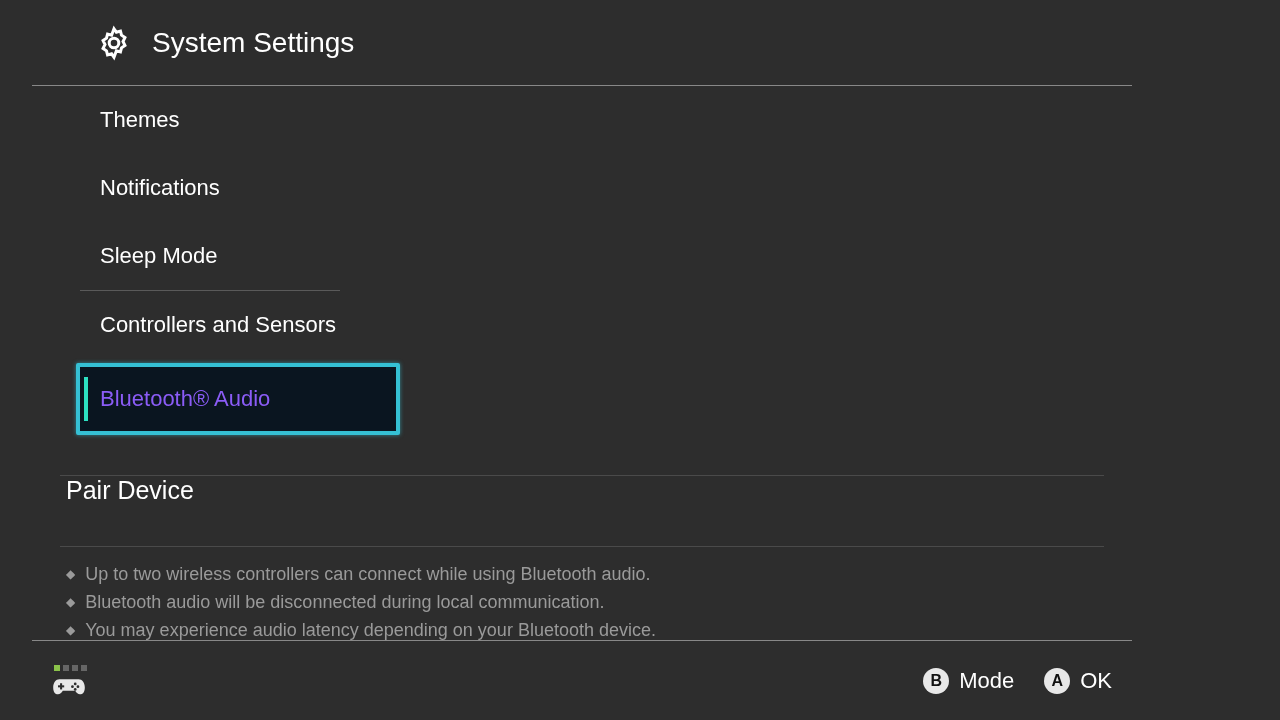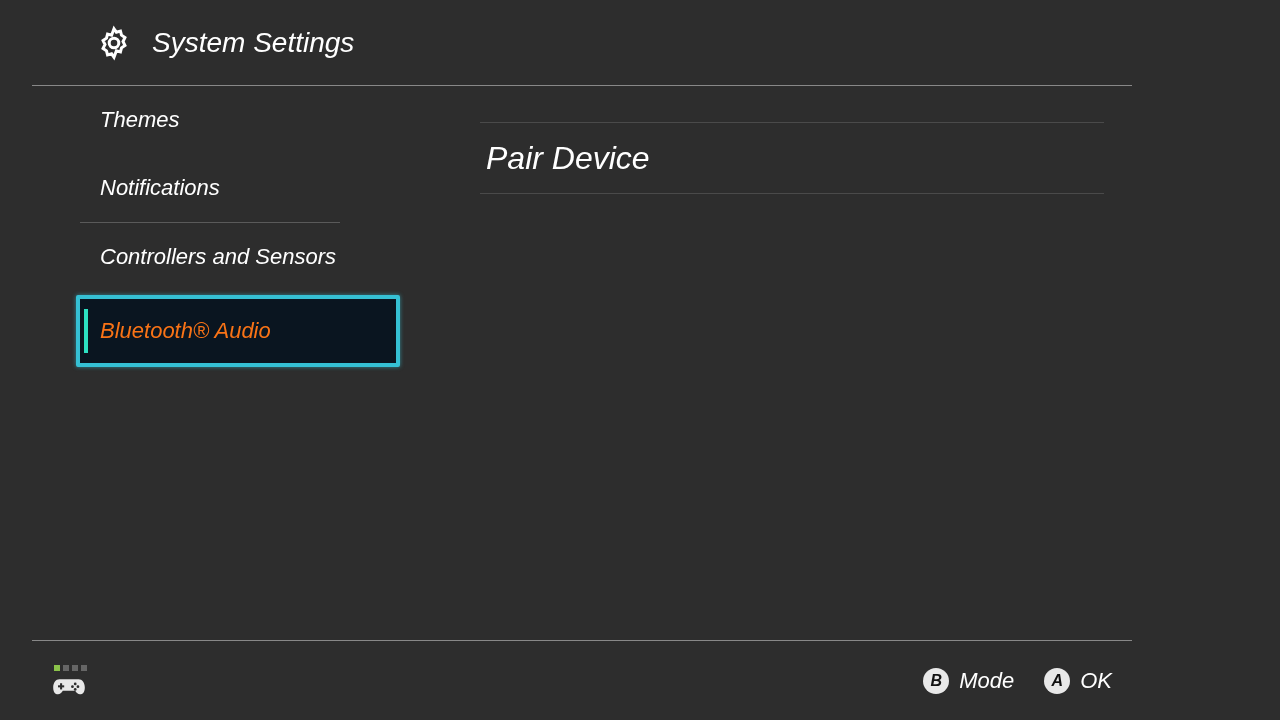--- a/index.html
+++ b/index.html
@@ -1,51 +1,51 @@
 <!DOCTYPE html>
 <html><head>
 <meta charset="utf-8">
 <style>
   * { margin: 0; padding: 0; box-sizing: border-box; }
   html, body { width: 1280px; height: 720px; background: #2d2d2d; font-family: -apple-system, BlinkMacSystemFont, "Segoe UI", Arial, sans-serif; overflow: hidden; color: #fff; }
-  .root { width: 1164px; height: 720px; position: relative; font-style: italic; }
+  .root { width: 1164px; height: 720px; position: relative; }
 
   
   .header { display: flex; align-items: center; height: 86px; padding-left: 64px; border-bottom: 1px solid #888; margin: 0 32px; }
   .gear { width: 36px; height: 36px; margin-right: 20px; display:flex; align-items:center; justify-content:center; }
   .title { font-size: 28px; font-weight: 400; color: #fff; }
 
   
-  .body { display: flex; height: 548px; }
+  .body { display: flex; height: 548px; flex-direction: column; }
 
   
   .sidebar { width: 420px; padding-top: 0; }
   .side-item { height: 68px; display: flex; align-items: center; padding-left: 100px; font-size: 22px; color: #fff; cursor: pointer; position: relative; }
   .side-divider { height: 1px; background: #5a5a5a; margin: 0 80px 0 80px; }
   .side-item.selected {
     margin: 4px 20px 4px 76px;
     padding-left: 20px;
     height: 72px;
     border: 4px solid #35c0d4;
     border-radius: 2px;
     background: #0a1520;
-    color: #f97316;
+    color: #8b5cf6;
     box-shadow: 0 0 4px rgba(53,192,212,0.6);
   }
   .side-item.selected::before {
     content: "";
     position: absolute;
     left: 4px; top: 10px; bottom: 10px;
     width: 4px;
     background: #2de1c2;
   }
 
   
   .main { flex: 1; padding: 36px 60px 0 60px; }
-  .pair-row { height: 72px; border-top: 1px solid #4a4a4a; border-bottom: 1px solid #4a4a4a; display:flex; align-items:center; font-size: 32px; color:#fff; cursor:pointer; padding-left:6px; }
+  .pair-row { height: 72px; border-top: 1px solid #4a4a4a; border-bottom: 1px solid #4a4a4a; display:flex; align-items:flex-start; font-size: 25px; color:#fff; cursor:pointer; padding-left:6px; }
   .desc { margin-top: 18px; font-size: 18px; color: #9a9a9a; line-height: 1.5; padding-left:6px; }
   .bullets { margin-top: 14px; padding-left: 6px; }
   .bullets li { list-style: none; font-size: 18px; color:#9a9a9a; line-height:1.55; }
   .bullets li::before { content:"◆"; font-size: 12px; margin-right: 10px; color:#9a9a9a; position:relative; top:-2px; }
 
   
   .footer { position: absolute; left:32px; right:32px; bottom:0; height:80px; border-top:1px solid #888; display:flex; align-items:center; justify-content:space-between; padding: 0 20px 0 20px; }
   .footer-left { display:flex; flex-direction:column; align-items:flex-start; gap:4px; }
   .dots { display:flex; gap:3px; margin-left:2px; }
   .dot { width:6px; height:6px; background:#666; }
@@ -71,34 +71,40 @@
 
   <div class="body">
 
     <div class="sidebar">
       <div class="side-item">
           <span>Themes</span>
         </div>
       <div class="side-item">
           <span>Notifications</span>
         </div>
+      <div class="side-item">
+          <span>Sleep Mode</span>
+        </div>
       <div class="side-divider"></div>
       <div class="side-item">
           <span>Controllers and Sensors</span>
         </div>
       <div class="side-item selected">
           <span>Bluetooth® Audio</span>
         </div>
     </div>
 
     <div class="main">
       <div class="pair-row">
         <span>Pair Device</span>
       </div>
       <ul class="bullets">
+        <li>Up to two wireless controllers can connect while using Bluetooth audio.</li>
+        <li>Bluetooth audio will be disconnected during local communication.</li>
+        <li>You may experience audio latency depending on your Bluetooth device.</li>
       </ul>
     </div>
   </div>
 
   <div class="footer">
     <div class="footer-left">
       <div class="dots">
         <div class="dot on"></div>
         <div class="dot"></div>
         <div class="dot"></div>

